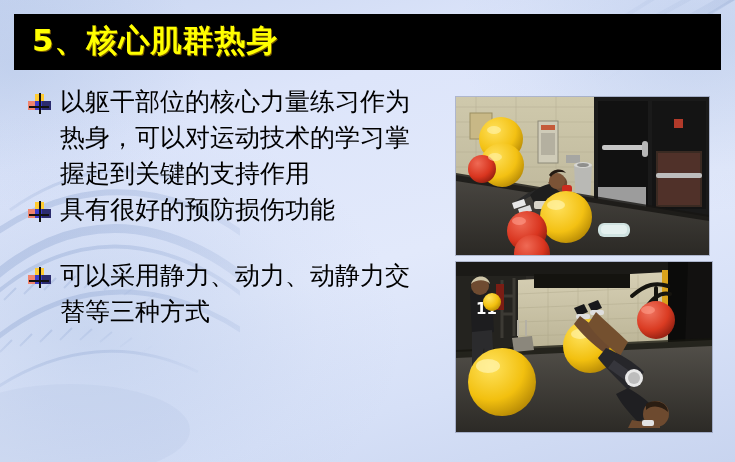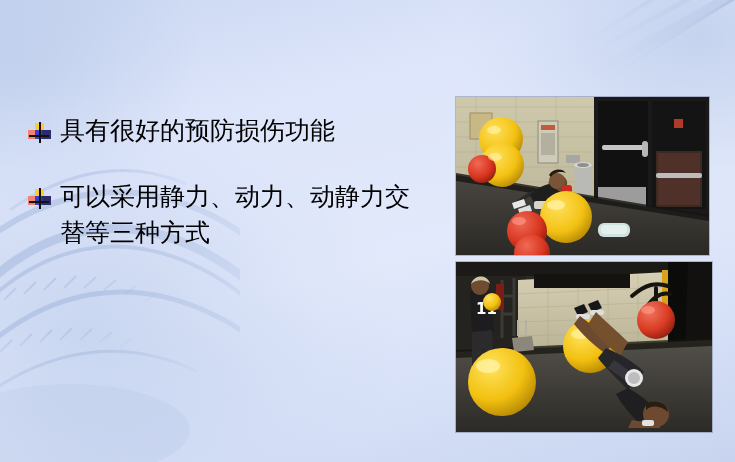--- a/index.html
+++ b/index.html
@@ -96,21 +96,21 @@
     background: #111111;
   }
   .bullet-text {
     color: #000000;
     font-family: "DejaVu Sans", "Liberation Sans", sans-serif;
     font-size: 25px;
     line-height: 36px;
     letter-spacing: 0px;
   }
   .b1 { margin-top: 0px; }
-  .b2 { margin-top: 29px; }
+  .b2 { }
   .b3 { margin-top: 30px; justify-content: space-between; }
 
   
   .photo {
     position: absolute;
     overflow: hidden;
     background: #2a2a28;
     box-shadow: 0 0 0 1px rgba(30,40,70,0.25);
   }
   .photo svg { display: block; }
@@ -159,23 +159,37 @@
         <path d="M760,-20 C690,20 640,46 586,78" stroke-width="10"></path>
         <path d="M752,-36 C676,6 622,34 566,70" stroke-width="5"></path>
         <path d="M742,-6 C684,30 640,56 598,86" stroke-width="3"></path>
         <path d="M700,-30 C650,0 612,24 570,52" stroke-width="4"></path>
       </g>
 
       <ellipse cx="70" cy="430" rx="120" ry="46" fill="#aebdde" opacity="0.18"></ellipse>
     </svg>
   </div>
 
+  <div class="title-band">
+    <div class="title-text">5、核心肌群热身</div>
+  </div>
 
   <div class="bullets">
 
+    <div class="bullet-row b1">
+      <span class="bullet-marker">
+        <span class="sq sq-y"></span>
+          <span class="sq sq-r"></span>
+        <span class="sq sq-b"></span>
+          <span class="sq sq-k"></span>
+        <span class="bar-v"></span>
+          <span class="bar-h"></span>
+      </span>
+      <span class="bullet-text">以躯干部位的核心力量练习作为热身，可以对运动技术的学习掌握起到关键的支持作用</span>
+    </div>
 
     <div class="bullet-row b2">
       <span class="bullet-marker">
         <span class="sq sq-y"></span>
           <span class="sq sq-r"></span>
         <span class="sq sq-b"></span>
           <span class="sq sq-k"></span>
         <span class="bar-v"></span>
           <span class="bar-h"></span>
       </span>

